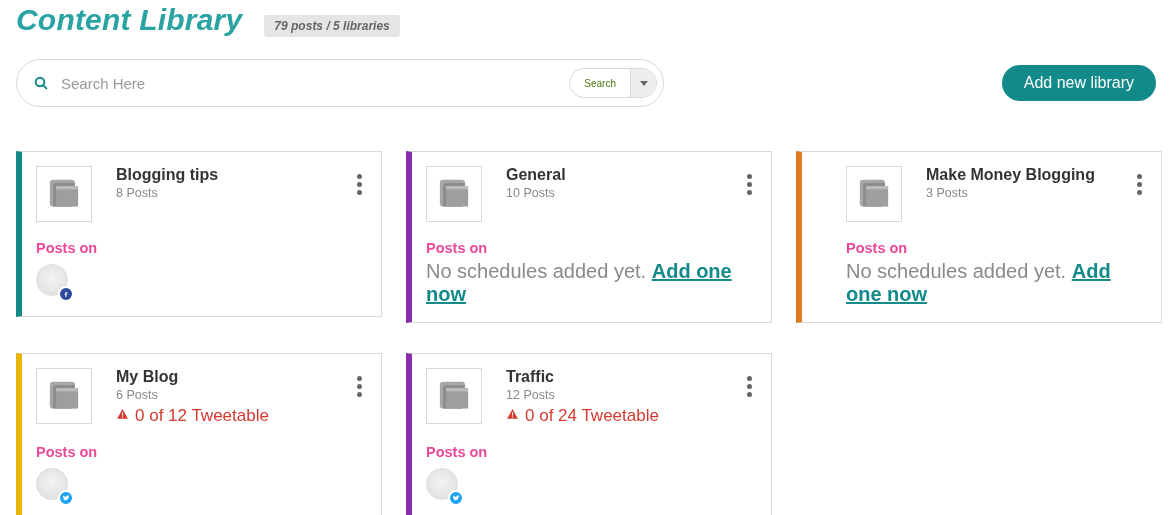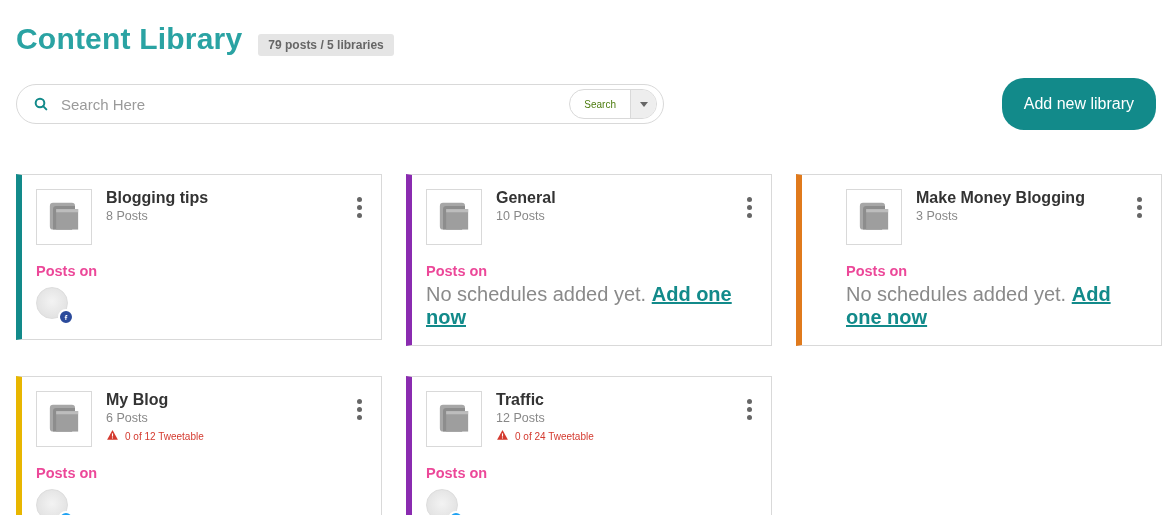--- a/index.html
+++ b/index.html
@@ -6,22 +6,23 @@
   body {
     font-family: -apple-system, "Helvetica Neue", Arial, sans-serif;
     background: #fff;
     padding: 0 16px 20px 16px;
     width: 1172px;
     color: #333;
   }
   .header-row {
     display: flex;
     align-items: baseline;
-    gap: 4px;
-    padding-top: 22px;
+    gap: 10px;
+    padding-top: 3px;
+    font-style: italic;
   }
   .page-title {
     font-size: 30px;
     font-weight: 700;
     color: #2aa3a3;
     letter-spacing: .2px;
   }
   .summary-badge {
     background: #e5e5e5;
     color: #666;
@@ -36,21 +37,21 @@
     align-items: center;
     justify-content: space-between;
     margin-top: 22px;
   }
   .search-wrap {
     flex: 0 0 648px;
     display: flex;
     align-items: center;
     border: 1px solid #d9d9d9;
     border-radius: 24px;
-    height: 40px;
+    height: 48px;
     padding: 0 6px 0 16px;
     gap: 12px;
   }
   .search-icon svg { display:block; }
   .search-input {
     flex: 1;
     border: none;
     outline: none;
     font-size: 15px;
     color: #555;
@@ -77,40 +78,40 @@
     display:flex; align-items:center; justify-content:center;
     border-left: 1px solid #d9d9d9;
   }
   .add-btn {
     background: #128a8a;
     color: #fff;
     border: none;
     font-size: 16px;
     font-weight: 500;
     padding: 0 22px;
-    height: 52px;
+    height: 36px;
     border-radius: 22px;
     cursor: pointer;
   }
   .cards {
     margin-top: 44px;
     display: grid;
     grid-template-columns: repeat(3, 366px);
     gap: 30px 24px;
     align-items: start;
   }
   .card {
     border: 1px solid #d9d9d9;
     border-left-width: 6px;
     padding: 14px 14px 16px 14px;
     position: relative;
   }
   .card-top {
     display: flex;
-    gap: 14px;
+    gap: 24px;
     align-items: flex-start;
   }
   .thumb {
     width: 56px; height: 56px;
     border: 1px solid #d9d9d9;
     display:flex; align-items:center; justify-content:center;
     background:#fff;
   }
   .card-title {
     font-size: 16px;
@@ -126,21 +127,21 @@
     position: absolute;
     top: 20px; right: 12px;
     width: 20px; height: 24px;
     display:flex; flex-direction:column; align-items:center; justify-content:center; gap:3px;
     cursor:pointer;
   }
   .kebab span { width:5px; height:5px; background:#666; border-radius:50%; }
   .warn-row {
     display:flex; align-items:center; gap:6px;
     color:#d43a2f;
-    font-size:10px;
+    font-size:17px;
     margin-top:4px;
     justify-content:flex-end;
   }
   .posts-on {
     font-weight:700;
     font-size:14.5px;
     color:#ec4899;
     margin-top:18px;
   }
   .no-sched {

